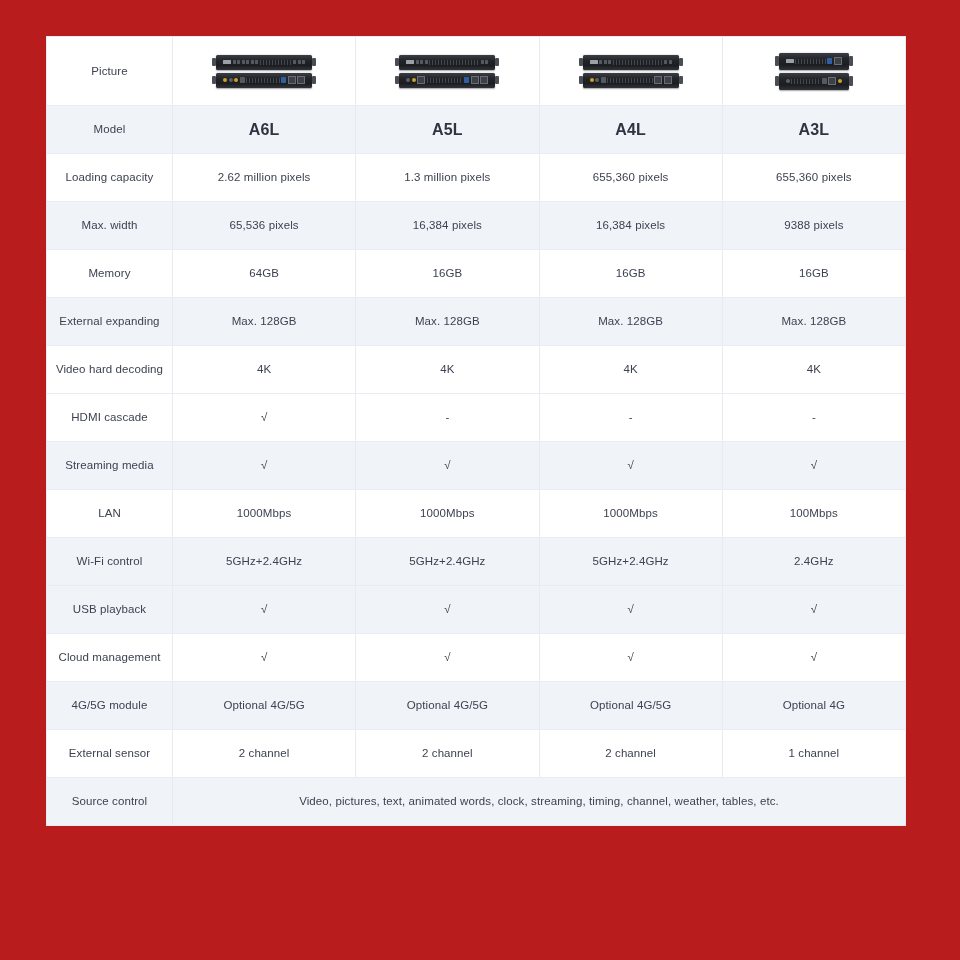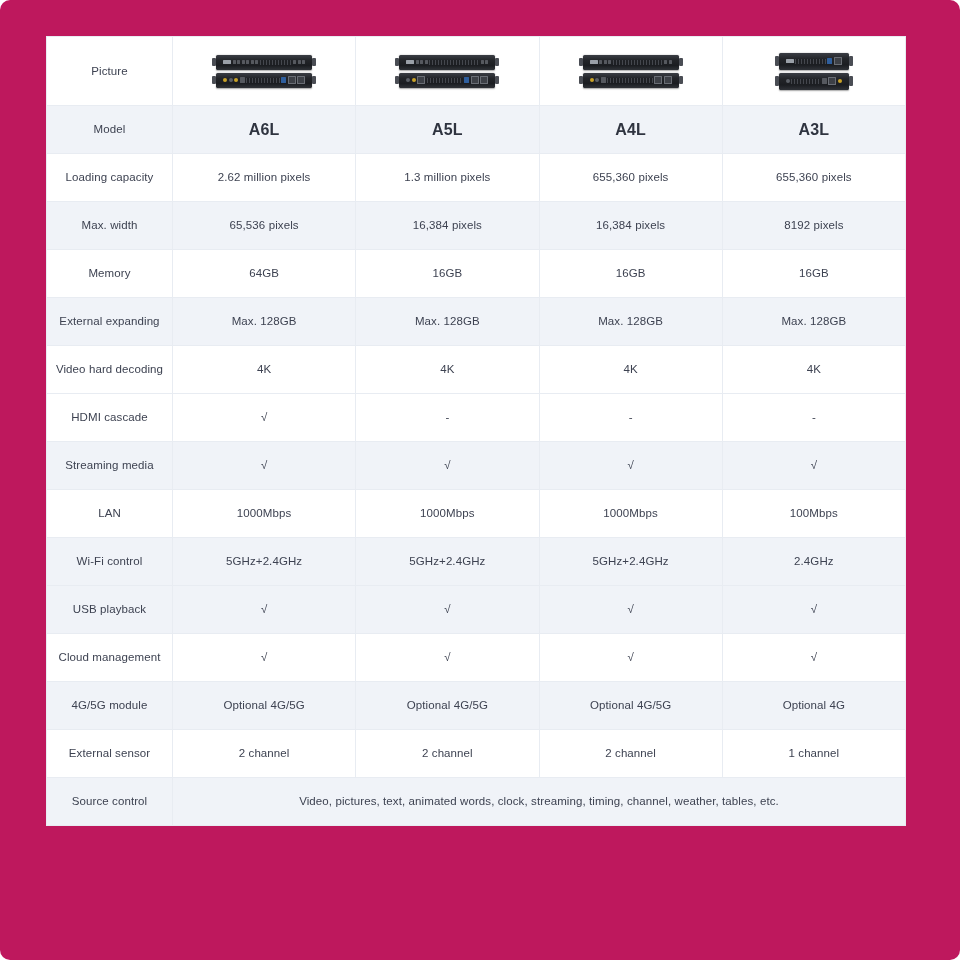--- a/index.html
+++ b/index.html
@@ -10,22 +10,21 @@
     height: 960px;
     background: #ffffff;
     font-family: "Liberation Sans", "DejaVu Sans", sans-serif;
     -webkit-font-smoothing: antialiased;
   }
 
   #spec-root {
     position: relative;
     width: 960px;
     height: 960px;
-    background: #be185d;
-    border-radius: 10px;
+    background: #b91c1c;
   }
 
   .spec-table-wrap {
     position: absolute;
     left: 46px;
     top: 36px;
     width: 859px;
   }
 
   table.spec-table {
@@ -290,21 +289,21 @@
           <td class="value-cell">1.3 million pixels</td>
           <td class="value-cell">655,360 pixels</td>
           <td class="value-cell">655,360 pixels</td>
         </tr>
 
         <tr class="row-alt">
           <td class="label-cell">Max. width</td>
           <td class="value-cell">65,536 pixels</td>
           <td class="value-cell">16,384 pixels</td>
           <td class="value-cell">16,384 pixels</td>
-          <td class="value-cell">8192 pixels</td>
+          <td class="value-cell">9388 pixels</td>
         </tr>
 
         <tr class="row-plain">
           <td class="label-cell">Memory</td>
           <td class="value-cell">64GB</td>
           <td class="value-cell">16GB</td>
           <td class="value-cell">16GB</td>
           <td class="value-cell">16GB</td>
         </tr>
 

